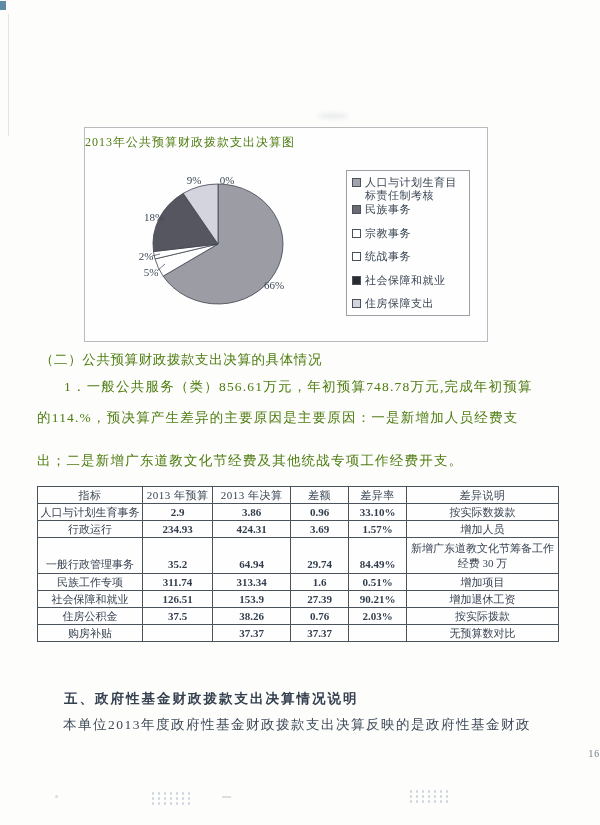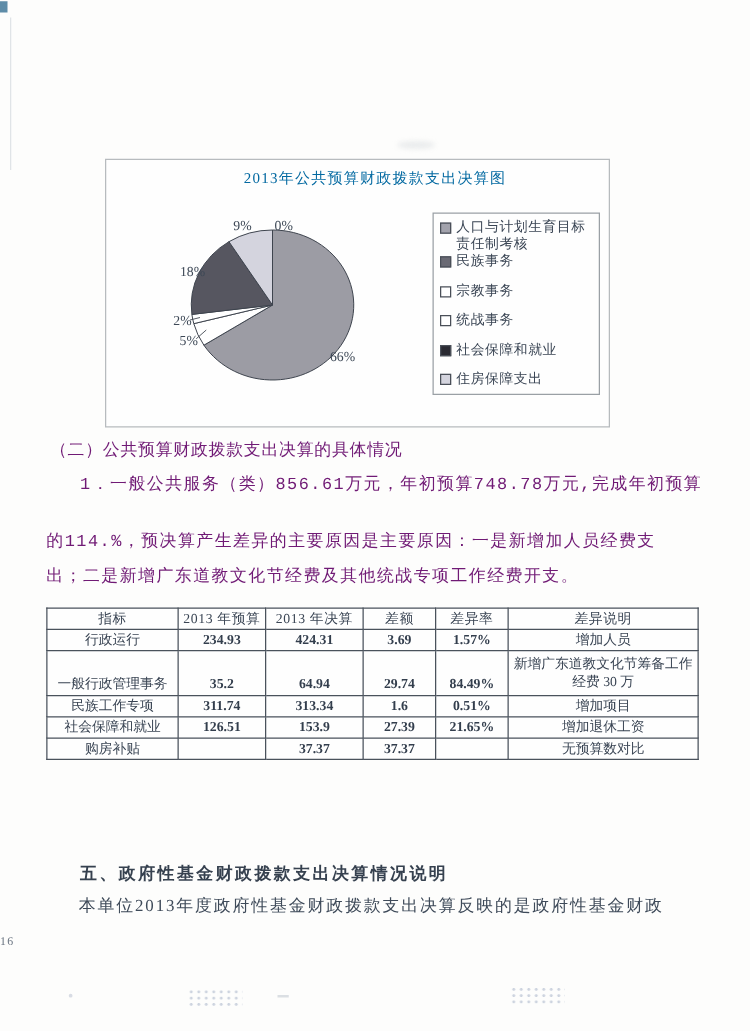--- a/index.html
+++ b/index.html
@@ -14,47 +14,47 @@
   .edge-line { position:absolute; left:8px; top:14px; width:1px; height:122px; background:#e0e4e7; }
   .smudge-top { position:absolute; left:318px; top:113px; width:30px; height:6px; background:#e9ebec; border-radius:50%; filter:blur(2px); }
   .speckle { position:absolute; background-image:radial-gradient(circle,#93a1bc 1px, rgba(255,255,255,0) 1.4px); background-size:6px 5px; opacity:.45; }
   .sp-left { left:150px; top:791px; width:44px; height:15px; }
   .sp-right { left:408px; top:789px; width:44px; height:15px; }
   .sp-dash { position:absolute; left:222px; top:796px; width:9px; height:2px; background:#ccd1d9; opacity:.7; }
   .sp-dot { position:absolute; left:55px; top:795px; width:3px; height:3px; background:#bfc7d3; opacity:.6; border-radius:50%; }
 
   
   .chart-frame { position:absolute; left:84px; top:127px; width:402px; height:213px; border:1px solid #b7bbbe; background:#fefefe; }
-  .chart-title { position:absolute; left:0; top:6px; width:320px; text-align:right; font-size:12px; letter-spacing:1px; color:#0369a1; white-space:nowrap; }
+  .chart-title { position:absolute; left:0; top:6px; width:320px; text-align:left; font-size:12px; letter-spacing:1px; color:#4d7c0f; white-space:nowrap; }
   .chart-svg { position:absolute; left:0; top:0; }
-  .legend { position:absolute; left:261px; top:42px; width:134px; height:146px; border:1px solid #9aa0a5; padding:5px 2px 0 5px; box-sizing:border-box; background:#fefefe; }
+  .legend { position:absolute; left:261px; top:42px; width:124px; height:146px; border:1px solid #9aa0a5; padding:5px 2px 0 5px; box-sizing:border-box; background:#fefefe; }
   .legend-item { display:flex; align-items:flex-start; margin-bottom:11px; }
   .legend-item:first-child { margin-bottom:2px; }
   .legend-marker { width:7px; height:7px; border:1px solid #4a4f58; margin:2px 4px 0 0; flex:0 0 auto; }
   .legend-label { font-size:11px; line-height:12.5px; color:#3a4554; letter-spacing:0.5px; }
 
   
-  .para { position:absolute; font-size:13.5px; letter-spacing:1.2px; color:#701a75; white-space:nowrap;font-family:Liberation Mono, monospace; }
+  .para { position:absolute; font-size:13.5px; letter-spacing:1.2px; color:#4d7c0f; white-space:nowrap; }
   .sec-heading { letter-spacing:0.6px; }
 
   
   table.budget { position:absolute; left:37px; top:486px; width:521px; border-collapse:collapse; table-layout:fixed; font-size:11px; color:#3a4554; background:#fefefe; }
   table.budget th, table.budget td {
     border:1px solid #4a525c; text-align:center; vertical-align:middle;
     padding:0 2px; font-weight:normal; line-height:12px; height:16px; overflow:hidden;
   }
   table.budget thead th { height:16px; letter-spacing:0.5px; }
   table.budget td.num { font-weight:bold; color:#333e4d; }
   table.budget tr.tall td { height:32px; vertical-align:bottom; padding-bottom:3px; }
   table.budget tr.tall td:last-child { vertical-align:middle; padding-bottom:0; line-height:15px; }
 
   
   .h5 { position:absolute; left:64px; top:690px; font-weight:bold; font-size:13.5px; letter-spacing:2px; color:#36414f; white-space:nowrap; }
   .h5-body { position:absolute; left:63px; top:716px; font-size:13.5px; letter-spacing:1.5px; color:#3e4a59; white-space:nowrap; }
-  .page-num { position:absolute; left:0; top:749px; width:600px; text-align:left; font-size:9.5px; letter-spacing:1px; color:#6b7582; }
+  .page-num { position:absolute; left:0; top:749px; width:600px; text-align:right; font-size:9.5px; letter-spacing:1px; color:#6b7582; }
 </style>
 </head>
 <body>
 
 <div class="page">
 
   <div class="corner-mark"></div>
   <div class="edge-line"></div>
   <div class="smudge-top"></div>
   <div class="speckle sp-left"></div>
@@ -102,21 +102,21 @@
         </div>
         <div class="legend-item">
           <span class="legend-marker" style="background: rgb(212, 212, 222);"></span>
           <span class="legend-label">住房保障支出</span>
         </div>
       </div>
   </div>
 
   <div class="para sec-heading" style="left:40px;top:351px">（二）公共预算财政拨款支出决算的具体情况</div>
   <div class="para" style="left:64px;top:378px">1．一般公共服务（类）856.61万元，年初预算748.78万元,完成年初预算</div>
-  <div class="para" style="left:37px;top:424px">的114.%，预决算产生差异的主要原因是主要原因：一是新增加人员经费支</div>
+  <div class="para" style="left:37px;top:409px">的114.%，预决算产生差异的主要原因是主要原因：一是新增加人员经费支</div>
   <div class="para" style="left:37px;top:452px">出；二是新增广东道教文化节经费及其他统战专项工作经费开支。</div>
 
   <table class="budget">
     <colgroup>
       <col style="width:105px">
         <col style="width:70px">
         <col style="width:78px">
       <col style="width:58px">
         <col style="width:58px">
         <col style="width:152px">
@@ -126,20 +126,28 @@
           <th>指标</th>
           <th>2013 年预算</th>
           <th>2013 年决算</th>
           <th>差额</th>
           <th>差异率</th>
           <th>差异说明</th>
         </tr>
       </thead>
     <tbody>
         <tr>
+          <td>人口与计划生育事务</td>
+          <td class="num">2.9</td>
+          <td class="num">3.86</td>
+          <td class="num">0.96</td>
+          <td class="num">33.10%</td>
+          <td>按实际数拨款</td>
+        </tr>
+        <tr>
           <td>行政运行</td>
           <td class="num">234.93</td>
           <td class="num">424.31</td>
           <td class="num">3.69</td>
           <td class="num">1.57%</td>
           <td>增加人员</td>
         </tr>
         <tr class="tall">
           <td>一般行政管理事务</td>
           <td class="num">35.2</td>
@@ -154,22 +162,30 @@
           <td class="num">313.34</td>
           <td class="num">1.6</td>
           <td class="num">0.51%</td>
           <td>增加项目</td>
         </tr>
         <tr>
           <td>社会保障和就业</td>
           <td class="num">126.51</td>
           <td class="num">153.9</td>
           <td class="num">27.39</td>
-          <td class="num">21.65%</td>
+          <td class="num">90.21%</td>
           <td>增加退休工资</td>
+        </tr>
+        <tr>
+          <td>住房公积金</td>
+          <td class="num">37.5</td>
+          <td class="num">38.26</td>
+          <td class="num">0.76</td>
+          <td class="num">2.03%</td>
+          <td>按实际拨款</td>
         </tr>
         <tr>
           <td>购房补贴</td>
           <td class="num"></td>
           <td class="num">37.37</td>
           <td class="num">37.37</td>
           <td class="num"></td>
           <td>无预算数对比</td>
         </tr>
       </tbody>

